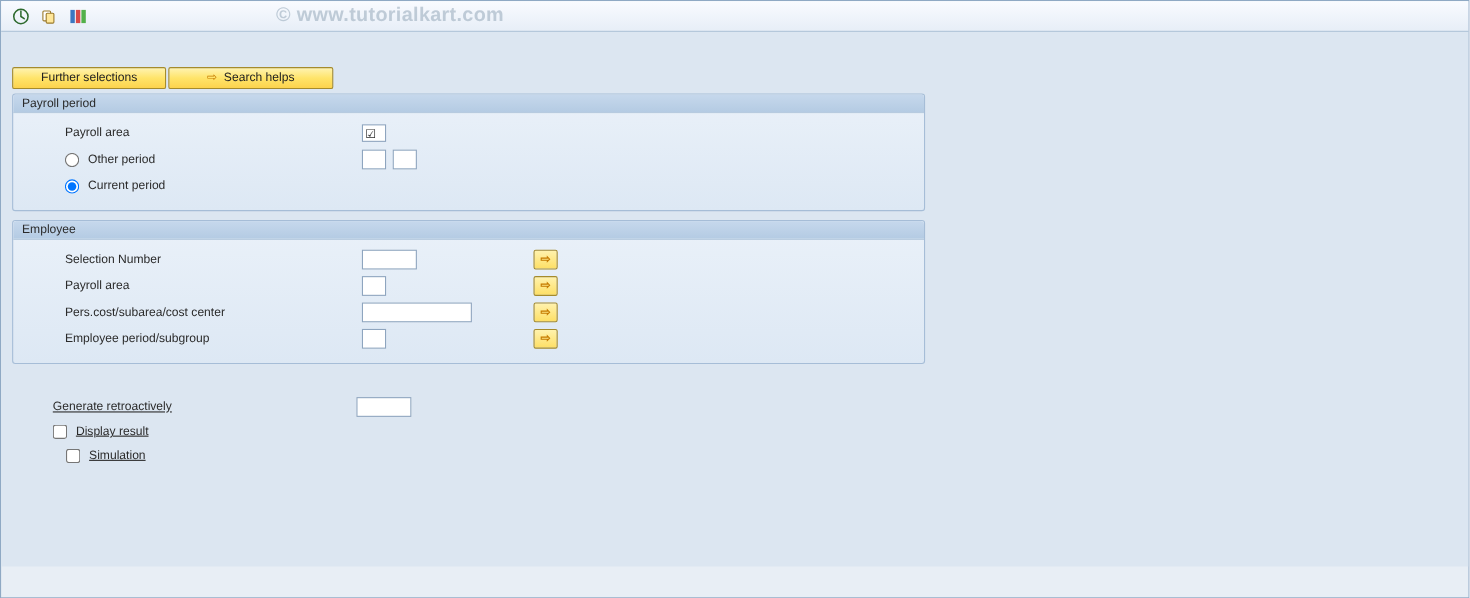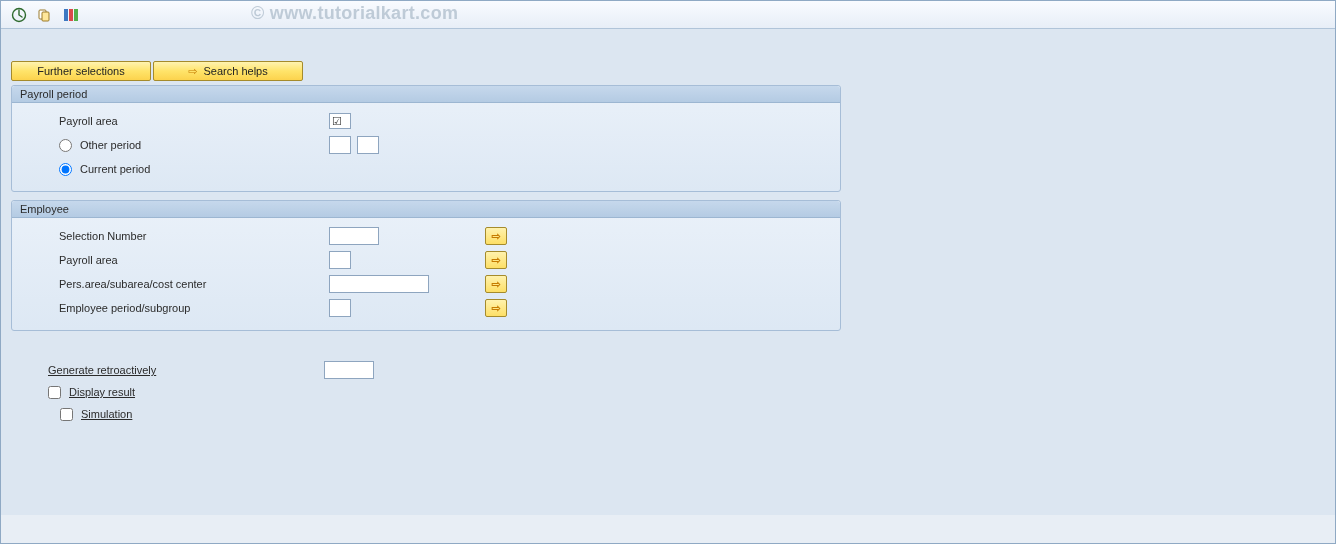--- a/index.html
+++ b/index.html
@@ -268,21 +268,21 @@
         <div class="form-row">
           <div class="label-col">Payroll area</div>
           <div class="spacer-col"></div>
           <input type="text" class="sap-input w-xxs" value="" style="">
           <span class="multi-btn" style="margin-left:128px">
               <span class="arrow-glyph">⇨</span>
             </span>
         </div>
 
         <div class="form-row">
-          <div class="label-col">Pers.area/subarea/cost center</div>
+          <div class="label-col">Pers.cost/subarea/cost center</div>
           <div class="spacer-col"></div>
           <input type="text" class="sap-input w-md" value="" style="">
           <span class="multi-btn" style="margin-left:50px">
               <span class="arrow-glyph">⇨</span>
             </span>
         </div>
 
         <div class="form-row">
           <div class="label-col">Employee period/subgroup</div>
           <div class="spacer-col"></div>

